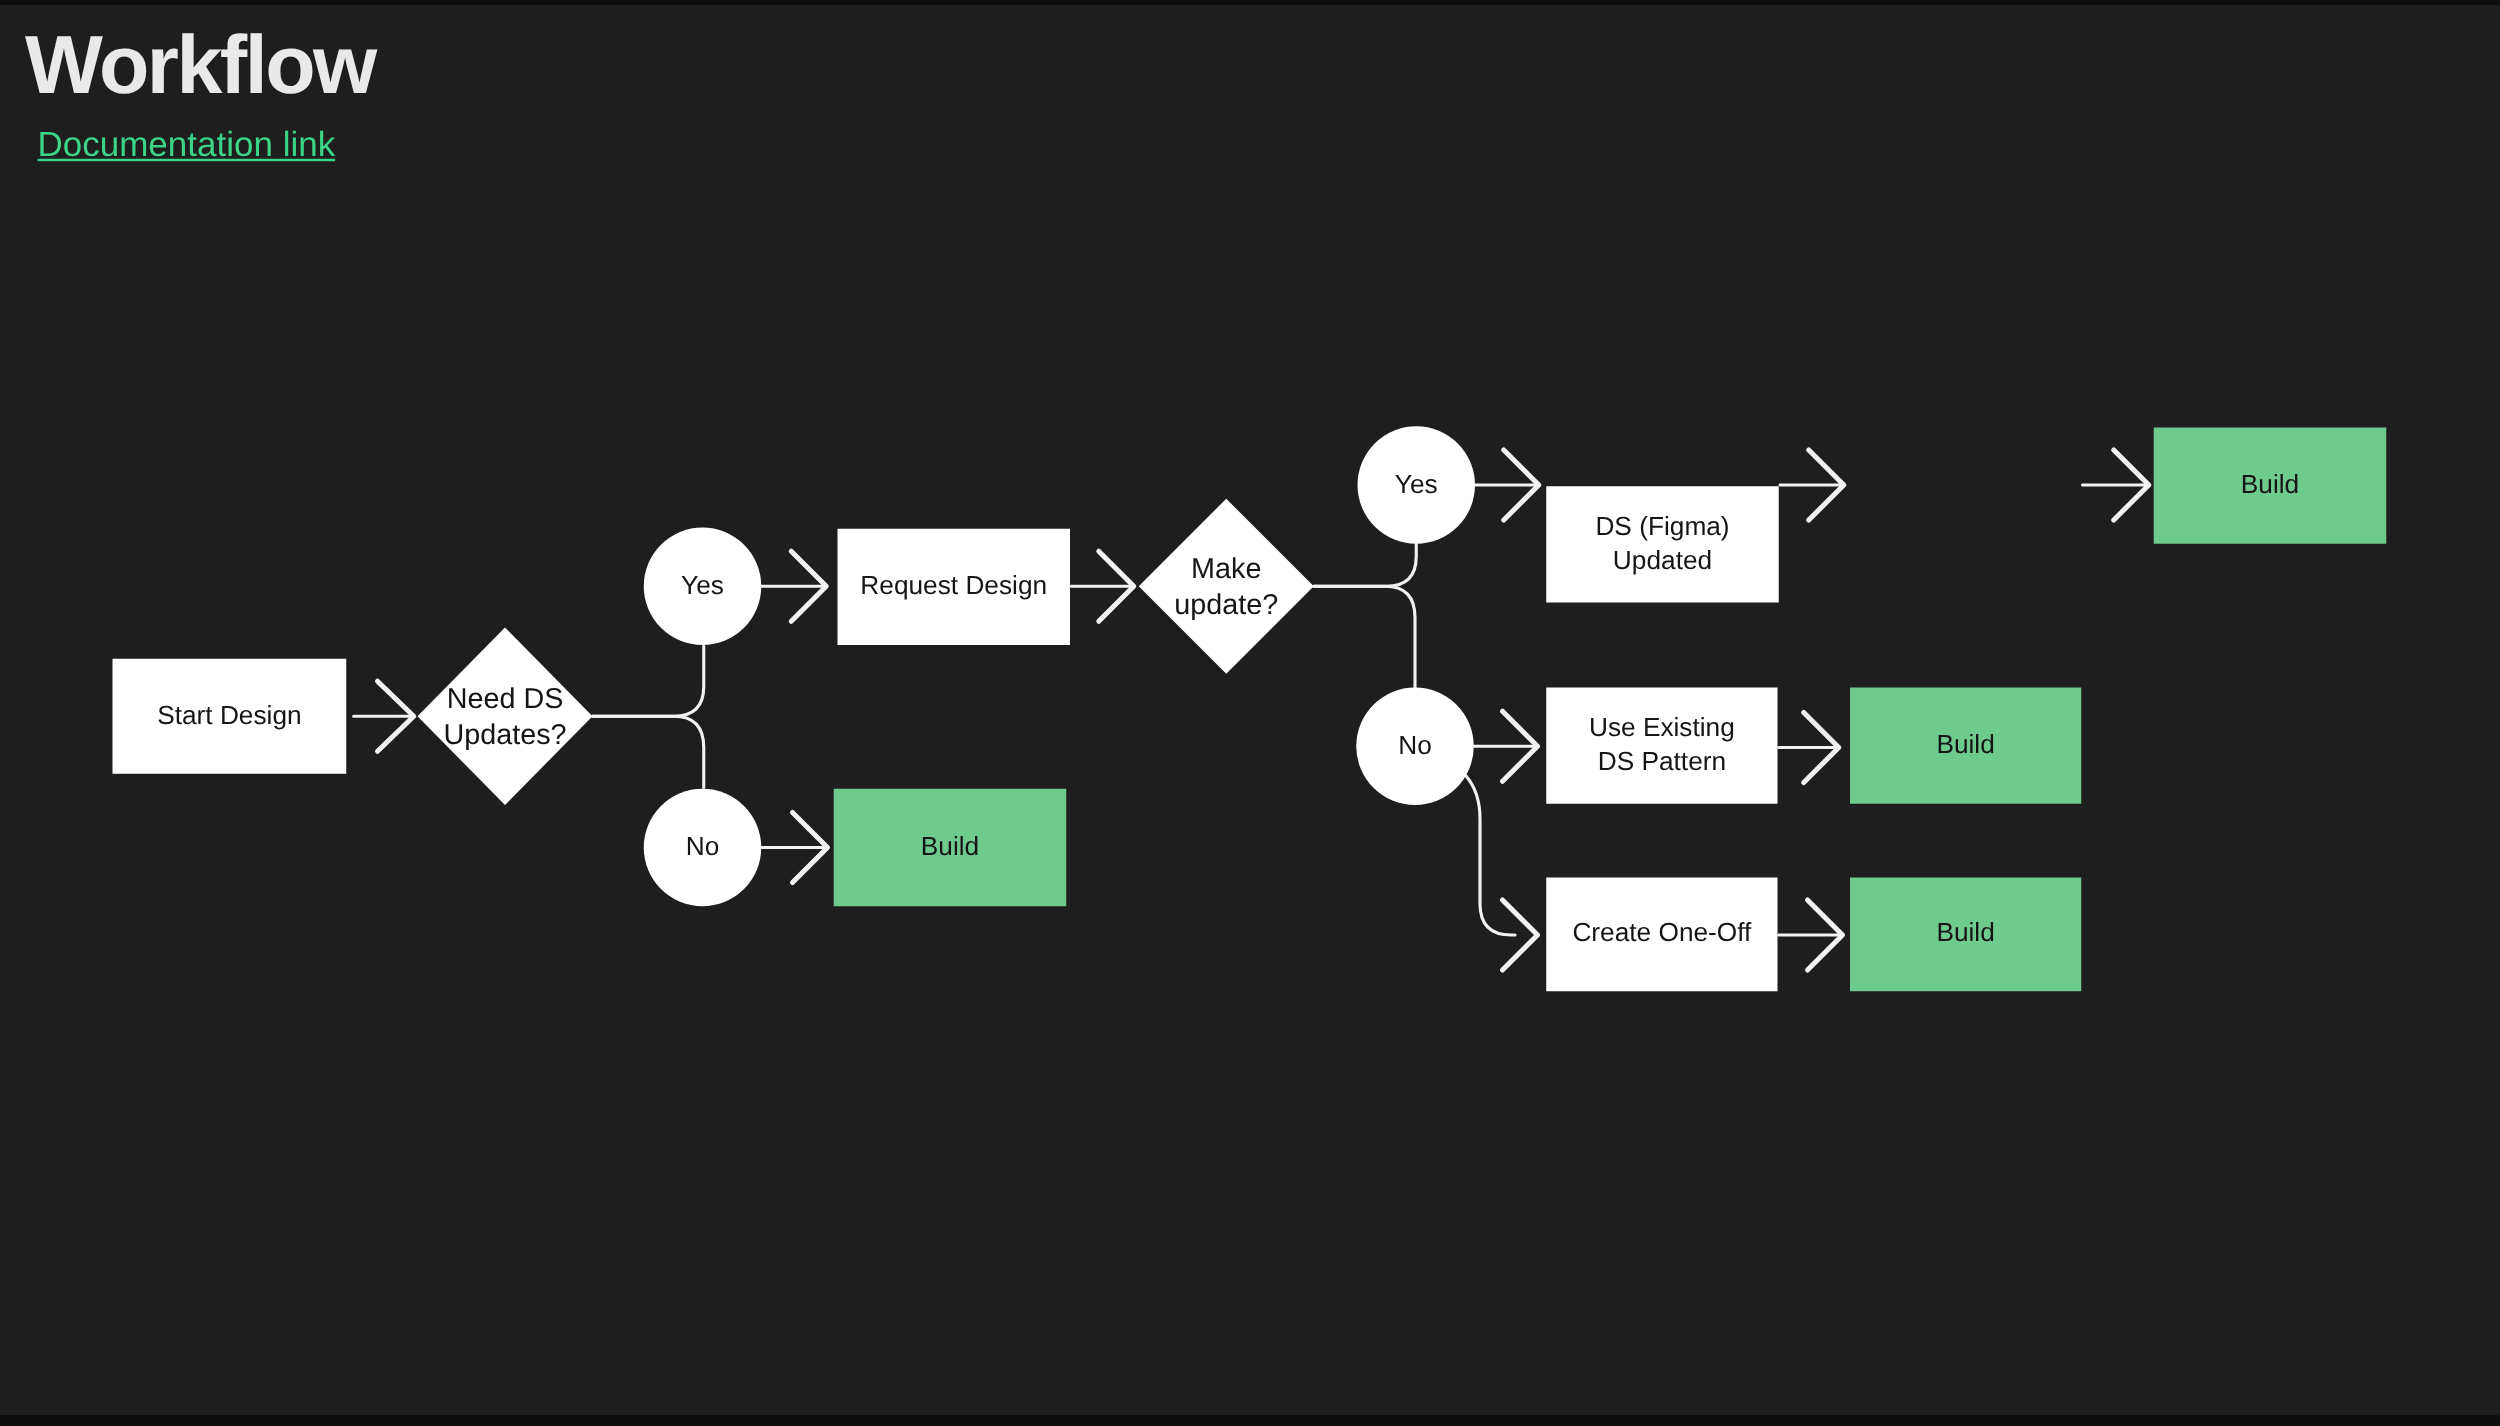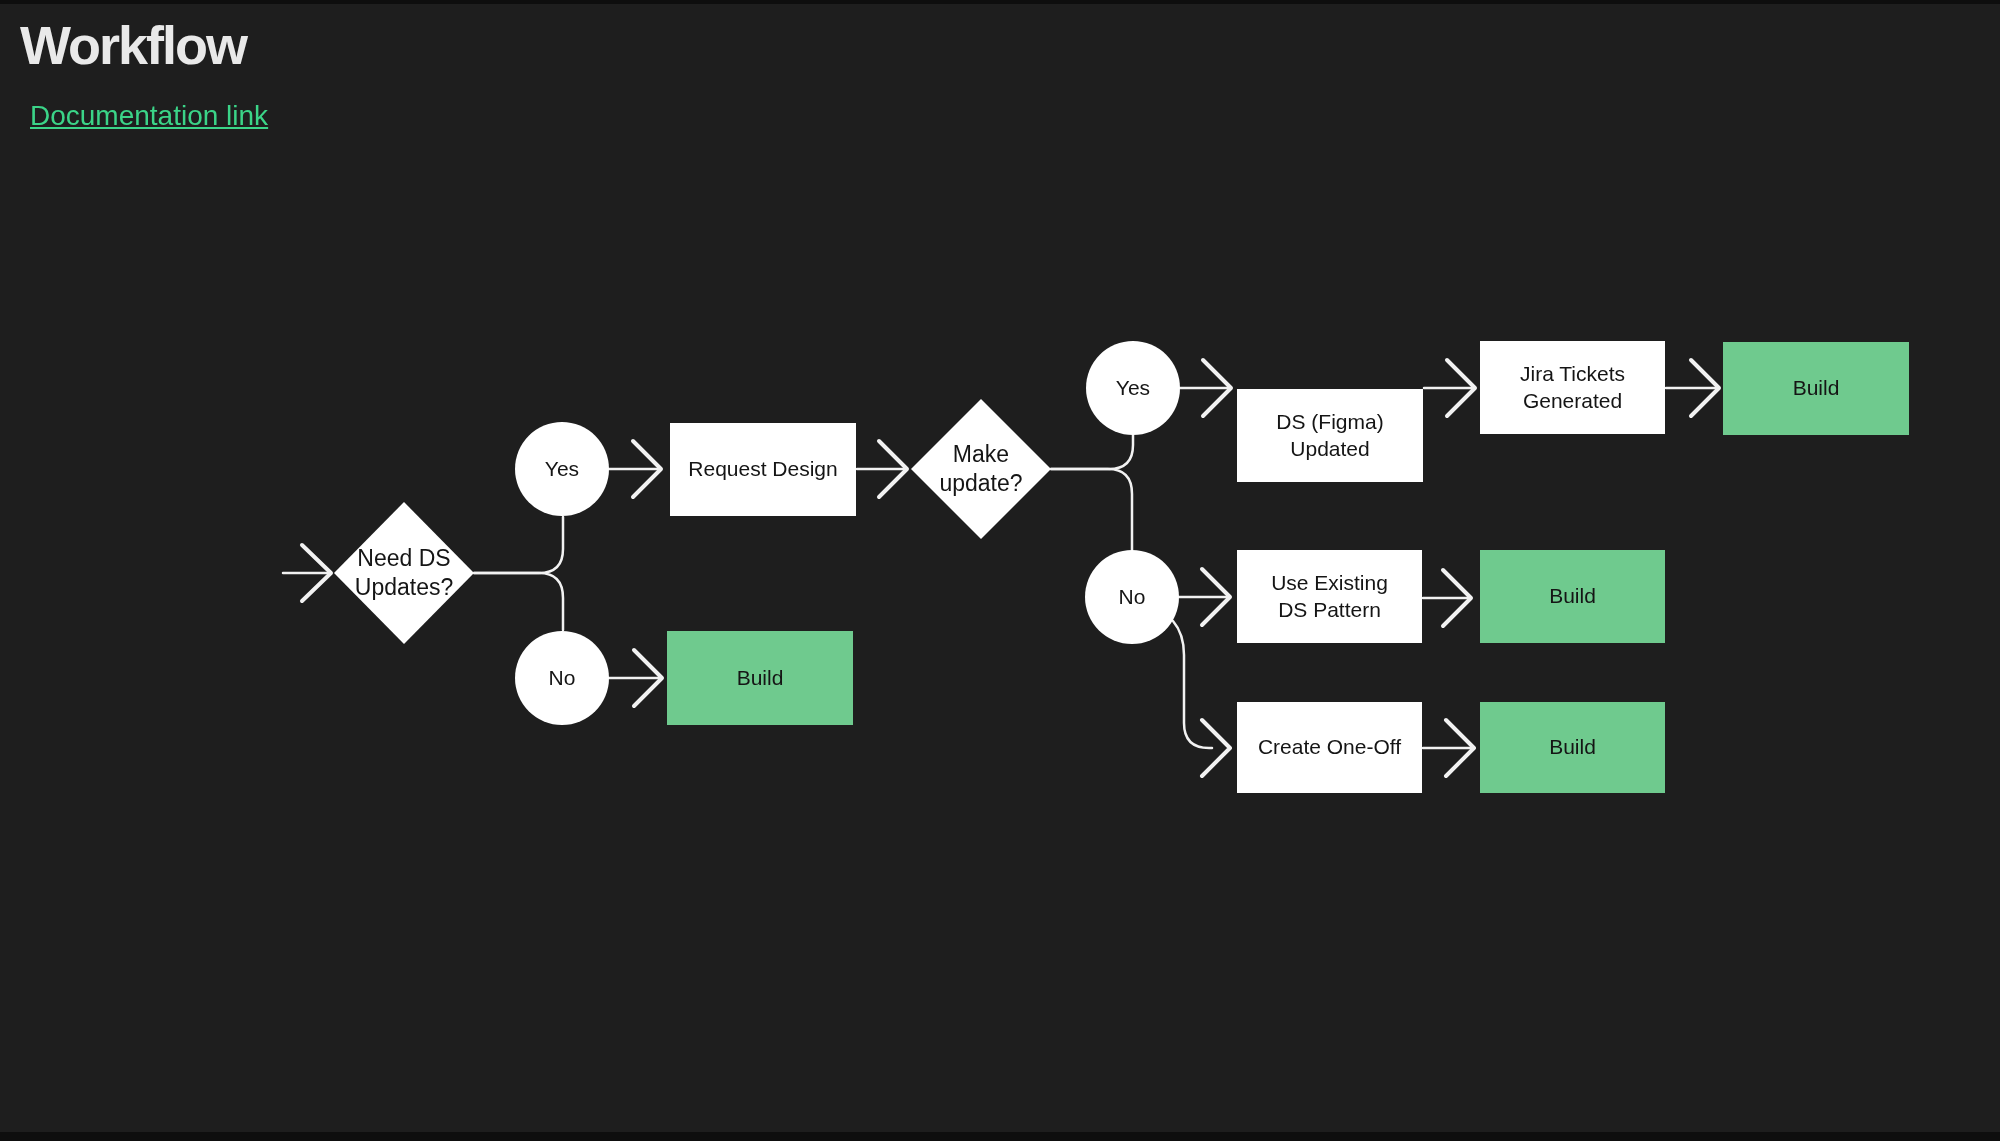--- a/index.html
+++ b/index.html
@@ -13,21 +13,21 @@
   }
   .bar { position: absolute; left: 0; width: 2000px; background: #0e0e0e; }
   .bar.top { top: 0; height: 4px; }
   .bar.bottom { bottom: 0; height: 9px; }
 
   .page-title {
     position: absolute;
     left: 20px;
     top: 18px;
     margin: 0;
-    font-size: 54px;
+    font-size: 66px;
     font-weight: 800;
     letter-spacing: -2px;
     line-height: 1.0;
     color: #e9e9e9;
   }
   .doc-link {
     position: absolute;
     left: 30px;
     top: 100px;
     font-size: 28px;
@@ -129,42 +129,41 @@
       <path class="edge-arrowhead" d="M1447 360 L1475 388 L1447 416"></path>
       <path class="edge-arrowhead" d="M1691 360 L1719 388 L1691 416"></path>
       <path class="edge-arrowhead" d="M634 650 L662 678 L634 706"></path>
       <path class="edge-arrowhead" d="M1202 569 L1230 597 L1202 625"></path>
       <path class="edge-arrowhead" d="M1443 570 L1471 598 L1443 626"></path>
       <path class="edge-arrowhead" d="M1202 720 L1230 748 L1202 776"></path>
       <path class="edge-arrowhead" d="M1446 720 L1474 748 L1446 776"></path>
     </g>
   </svg>
 
+  <div class="node rect-white" style="left:90px; top:527px; width:187px; height:92px;">Start Design</div>
 
   <div class="diamond-label" style="left:334px; top:503px; width:140px; height:140px;">Need DS
 Updates?</div>
 
   <div class="node circle" style="left:515px; top:422px;">Yes</div>
 
   <div class="node rect-white" style="left:670px; top:423px; width:186px; height:93px;">Request Design</div>
 
   <div class="diamond-label" style="left:911px; top:399px; width:140px; height:140px;">Make
 update?</div>
 
   <div class="node circle" style="left:515px; top:631px;">No</div>
 
   <div class="node rect-green" style="left:667px; top:631px; width:186px; height:94px;">Build</div>
 
   <div class="node circle" style="left:1086px; top:341px;">Yes</div>
 
   <div class="node rect-white" style="left:1237px; top:341px; width:186px; height:93px;margin-top:48px;">DS (Figma)
 Updated</div>
 
-  <div class="node rect-white" style="left:1480px; top:341px; width:185px; height:93px;">Jira Tickets
-Generated</div>
 
   <div class="node rect-green" style="left:1723px; top:342px; width:186px; height:93px;">Build</div>
 
   <div class="node circle" style="left:1085px; top:550px;">No</div>
 
   <div class="node rect-white" style="left:1237px; top:550px; width:185px; height:93px;">Use Existing
 DS Pattern</div>
 
   <div class="node rect-green" style="left:1480px; top:550px; width:185px; height:93px;">Build</div>
 

